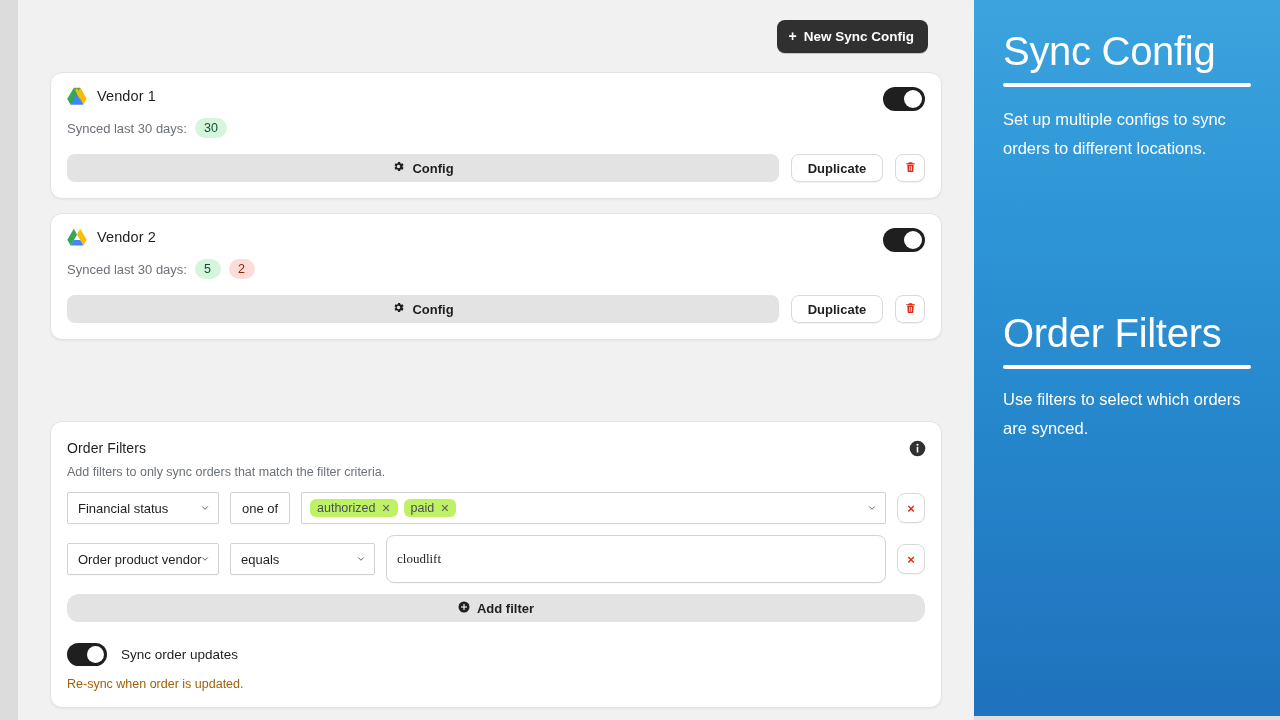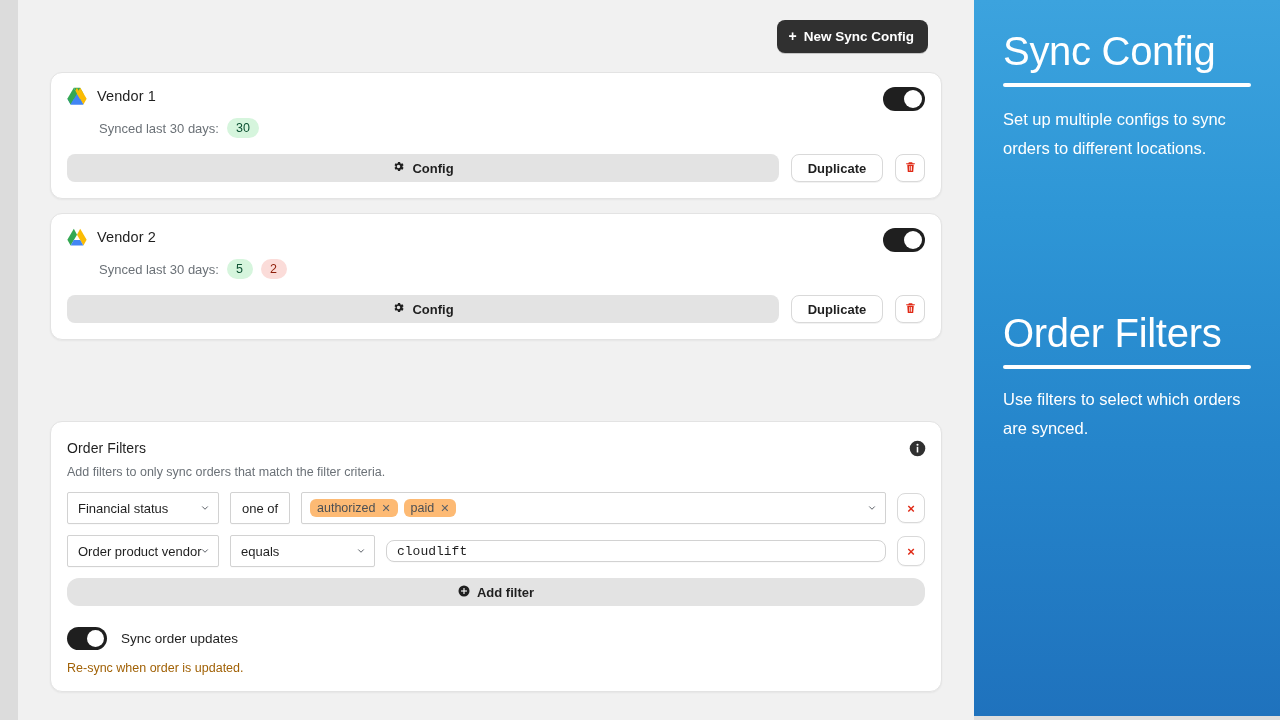--- a/index.html
+++ b/index.html
@@ -61,21 +61,21 @@
     width: 42px; height: 24px; border-radius: 14px;
     background: #1f1f1f; border: none; cursor: pointer;
     display: flex; align-items: center; justify-content: flex-end;
     padding: 0 3px;
   }
   .toggle .knob {
     width: 18px; height: 18px; border-radius: 50%; background: #ffffff;
   }
   .synced-row {
     display: flex; align-items: center; gap: 8px;
-    margin-top: 13px; margin-bottom: 16px; margin-left: 32px;
+    margin-top: 13px; margin-bottom: 16px;
   }
   .synced-label { font-size: 13px; color: #6b7177; }
   .badge {
     min-width: 26px; padding: 2px 9px; border-radius: 11px;
     font-size: 12.5px; text-align: left; line-height: 16px;
   }
   .badge.success { background: #d6f5dd; color: #0c5132; }
   .badge.critical { background: #fbdcd9; color: #8e1f0b; }
 
   .vendor-actions { display: flex; align-items: center; gap: 12px; }
@@ -146,30 +146,30 @@
   }
   .sel-field { width: 152px; flex: 0 0 152px; }
   .sel-op-static {
     width: 60px; flex: 0 0 60px; justify-content: center;
     padding: 0 10px; font-weight: 400;
   }
   .sel-op { width: 145px; flex: 0 0 145px; }
   .sel-multi { flex: 1 1 auto; padding-left: 8px; gap: 6px; }
   .tag {
     display: inline-flex; align-items: center; gap: 6px;
-    background: #fdba74; border-radius: 6px;
+    background: #bef264; border-radius: 6px;
     padding: 2px 7px; font-size: 12.5px; color: #4a4f54;
   }
   .tag .tag-x { font-size: 11px; color: #5c6168; cursor: pointer; }
   .text-input {
     flex: 1 1 auto;
     background: #ffffff; border: 1px solid #d2d2d2; border-radius: 8px;
-    height: 22px; padding: 0 10px;
+    height: 48px; padding: 0 10px;
     font-size: 13px; color: #1f1f1f;
-    font-family: Liberation Mono, monospace;
+    font-family: Liberation Serif, serif;
     box-shadow: 0 1px 0 rgba(0,0,0,.02);
   }
   .row-remove-btn {
     width: 28px; height: 30px; flex: 0 0 28px;
     background: #ffffff; border: 1px solid #d9d9d9; border-radius: 8px;
     color: #e02a16; font-size: 13px; font-weight: 700;
     font-family: "Liberation Sans", sans-serif;
     cursor: pointer; line-height: 1;
     box-shadow: 0 1px 0 rgba(0,0,0,.04);
   }

